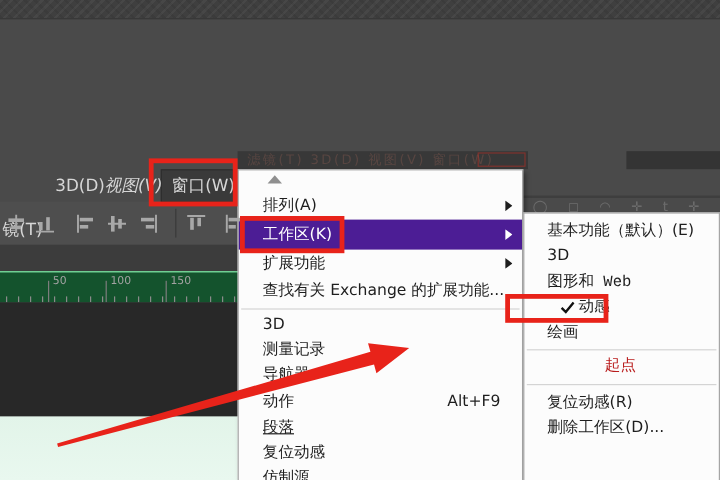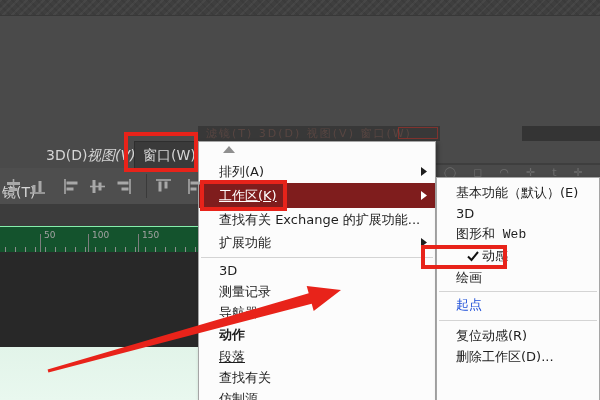--- a/index.html
+++ b/index.html
@@ -60,21 +60,21 @@
     box-shadow:2px 2px 4px rgba(0,0,0,.35); color:#1e1e1e; font-size:13px;
   }
   #window-menu { left:198px; top:141px; width:238px; height:259px; }
   #workspace-submenu { left:436px; top:177px; width:164px; height:223px; padding-top:4px; }
   .scroll-up { position:absolute; left:24px; top:4px; width:0; height:0;
     border-left:6px solid transparent; border-right:6px solid transparent; border-bottom:7px solid #8f8f8f; }
   .mrow { position:relative; display:flex; align-items:center; padding-left:20px; padding-right:8px; white-space:nowrap; }
   .mrow .mlabel { flex:0 1 auto; overflow:hidden; }
   .mrow .msc { margin-left:auto; padding-right:10px; color:#1e1e1e; }
   .mrow .marr { margin-left:auto; display:flex; align-items:center; }
-  .mrow.sel { background:#7f1d1d; color:#ffffff;text-decoration:underline; }
+  .mrow.sel { background:#4c1d95; color:#ffffff; }
   .mrow.disabled { color:#a3a3a3; }
   .msep { height:6px; position:relative; }
   .msep::after { content:""; position:absolute; left:2px; right:2px; top:50%; height:1px; background:#d4d4d4; }
   .msep.tall { height:10px; }
   .srow { position:relative; display:flex; align-items:center; padding-left:1px; padding-right:2px; white-space:nowrap; }
   .srow .gutter { width:18px; display:flex; align-items:center; justify-content:center; flex:none; }
   .menu-top-space { height:18px; position:relative; }
   
   .ann-box { position:absolute; border:4px solid #e8231a; z-index:50; }
   #ann-arrow { position:absolute; left:0; top:0; z-index:60; pointer-events:none; }
@@ -157,48 +157,49 @@
     </div>
     <div class="mrow sel" style="height: 25px; line-height: 25px;">
       <span class="mlabel">工作区(K)</span>
       <span class="marr">
         <svg width="6" height="9" viewBox="0 0 6 9">
           <path d="M0,0 L6,4.5 L0,9 Z" fill="#ffffff"></path>
         </svg>
       </span>
     </div>
     <div class="mrow" style="height: 23px; line-height: 23px;">
-      <span class="mlabel">查找有关 Exchange 的扩展功能...</span>
-    </div>
-    <div class="mrow" style="height: 23px; line-height: 23px;">
       <span class="mlabel">扩展功能</span>
       <span class="marr">
         <svg width="6" height="9" viewBox="0 0 6 9">
           <path d="M0,0 L6,4.5 L0,9 Z" fill="#1e1e1e"></path>
         </svg>
       </span>
     </div>
+    <div class="mrow" style="height: 23px; line-height: 23px;">
+      <span class="mlabel">查找有关 Exchange 的扩展功能...</span>
+    </div>
     <div class="msep" style="height: 6px;"></div>
     <div class="mrow" style="height: 21px; line-height: 21px;">
       <span class="mlabel">3D</span>
     </div>
     <div class="mrow" style="height: 21px; line-height: 21px;">
       <span class="mlabel">测量记录</span>
     </div>
     <div class="mrow" style="height: 21px; line-height: 21px;">
       <span class="mlabel">导航器</span>
     </div>
-    <div class="mrow" style="height: 23px; line-height: 23px; font-weight: bold;">
+    <div class="mrow" style="height: 23px; line-height: 23px;">
       <span class="mlabel">动作</span>
+      <span class="msc">Alt+F9</span>
     </div>
     <div class="mrow" style="height: 21px; line-height: 21px; text-decoration: underline;">
       <span class="mlabel">段落</span>
     </div>
     <div class="mrow" style="height: 21px; line-height: 21px;">
-      <span class="mlabel">查找有关</span>
+      <span class="mlabel">复位动感</span>
     </div>
     <div class="mrow" style="height: 21px; line-height: 21px;">
       <span class="mlabel">仿制源</span>
     </div>
   </div>
 
 <div class="menu" id="workspace-submenu">
     <div class="srow" style="height: 21px; line-height: 21px;">
       <span class="gutter"></span>
       <span class="mlabel">基本功能（默认）(E)</span>
@@ -217,21 +218,21 @@
           <polyline points="1,5.5 4.5,9 11,1" stroke="#111" stroke-width="2" fill="none"></polyline>
         </svg>
       </span>
       <span class="mlabel">动感</span>
     </div>
     <div class="srow" style="height: 21px; line-height: 21px;">
       <span class="gutter"></span>
       <span class="mlabel">绘画</span>
     </div>
     <div class="msep" style="height: 6px;"></div>
-    <div class="srow mrow disabled" style="height: 21px; line-height: 21px; padding-left: 1px; color: #1d4ed8;">
+    <div class="srow mrow disabled" style="height: 21px; line-height: 21px; padding-left: 1px; color: #b91c1c; margin-left: 48px;">
       <span class="gutter"></span>
       <span class="mlabel">起点</span>
     </div>
     <div class="msep tall" style="height: 10px;"></div>
     <div class="srow" style="height: 21px; line-height: 21px;">
       <span class="gutter"></span>
       <span class="mlabel">复位动感(R)</span>
     </div>
     <div class="srow" style="height: 21px; line-height: 21px;">
       <span class="gutter"></span>

